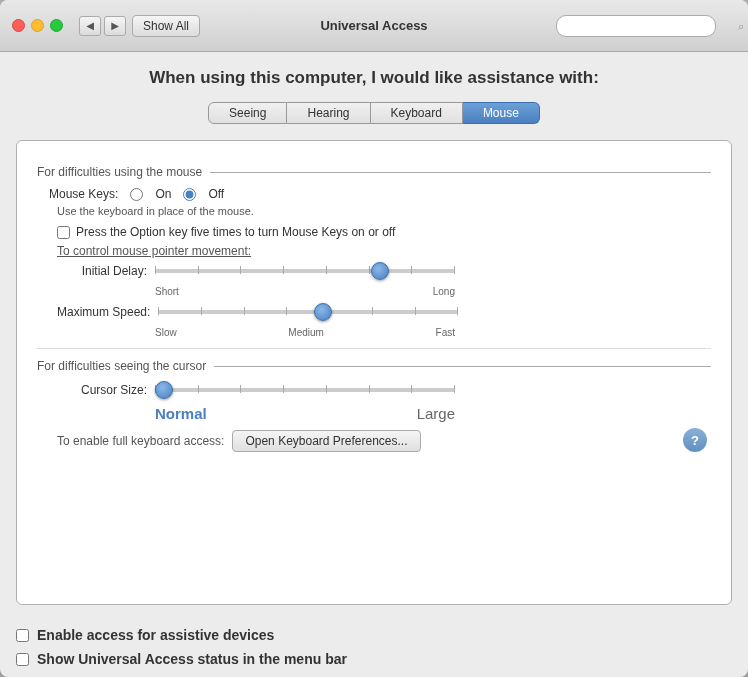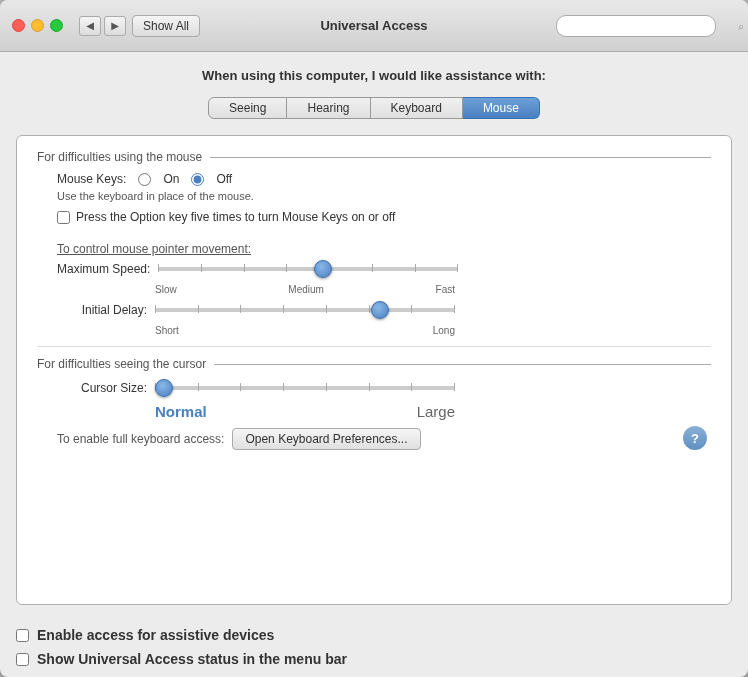--- a/index.html
+++ b/index.html
@@ -131,21 +131,21 @@
     .content {
       flex: 1;
       padding: 16px 16px 12px 16px;
       display: flex;
       flex-direction: column;
       gap: 10px;
     }
 
     .top-label {
       text-align: center;
-      font-size: 13px;
+      font-size: 17px;
       font-weight: bold;
       color: #333;
       margin-bottom: 4px;
     }
 
     
     .tab-bar {
       display: flex;
       justify-content: center;
       margin-bottom: 6px;
@@ -189,54 +189,55 @@
       flex: 1;
     }
 
     .section-header {
       display: flex;
       align-items: center;
       gap: 8px;
       color: #555;
       font-size: 12px;
       margin-bottom: 8px;
+      margin-top: 10px;
     }
 
     .section-header::after {
       content: '';
       flex: 1;
       height: 1px;
       background: #aaa;
     }
 
     .option-row {
       display: flex;
       align-items: center;
-      margin-left: 20px;
+      margin-left: 12px;
       margin-bottom: 4px;
       gap: 12px;
     }
 
     .option-label {
       font-size: 12px;
       color: #333;
     }
 
     .info-text {
       margin-left: 20px;
       font-size: 11px;
       color: #555;
       margin-bottom: 8px;
     }
 
     .checkbox-row {
       display: flex;
       align-items: center;
       margin-left: 20px;
-      margin-bottom: 18px;
+      margin-bottom: 5px;
       gap: 6px;
     }
 
     .checkbox-row label {
       font-size: 12px;
       color: #333;
     }
 
     .control-label {
       font-size: 12px;
@@ -402,20 +403,61 @@
       </div>
 
       <div class="info-text">Use the keyboard in place of the mouse.</div>
 
       <div class="checkbox-row">
         <input type="checkbox" id="optkey" style="">
         <label for="optkey">Press the Option key five times to turn Mouse Keys on or off</label>
       </div>
 
       <div class="control-label">To control mouse pointer movement:</div>
+
+      <div style="margin-left: 20px; margin-bottom: 6px;">
+        <div class="slider-row">
+          <span class="slider-label">Initial Delay:</span>
+          <div class="slider-wrapper">
+
+            <div style="width:100%; position:relative;">
+              <div style="height:4px; background:#ccc; border-radius:2px; position:relative;">
+                <div style="position:absolute; display:flex; justify-content:space-between; width:100%; top:-3px;">
+                  <span style="width:1px; height:8px; background:#aaa; display:inline-block;"></span>
+                  <span style="width:1px; height:8px; background:#aaa; display:inline-block;"></span>
+                  <span style="width:1px; height:8px; background:#aaa; display:inline-block;"></span>
+                  <span style="width:1px; height:8px; background:#aaa; display:inline-block;"></span>
+                  <span style="width:1px; height:8px; background:#aaa; display:inline-block;"></span>
+                  <span style="width:1px; height:8px; background:#aaa; display:inline-block;"></span>
+                  <span style="width:1px; height:8px; background:#aaa; display:inline-block;"></span>
+                  <span style="width:1px; height:8px; background:#aaa; display:inline-block;"></span>
+                </div>
+              </div>
+
+              <div style="position:relative; height:0;">
+                <div style="
+                  width:18px; height:18px;
+                  background: radial-gradient(circle at 40% 35%, #8ab8e8, #4a7ec0);
+                  border-radius:50%;
+                  position:absolute;
+                  top:-11px;
+                  left:calc(75% - 9px);
+                  box-shadow: 0 1px 3px rgba(0,0,0,0.4);
+                  border: 1px solid #3a6eaa;
+                  cursor:pointer;
+                "></div>
+              </div>
+            </div>
+          </div>
+        </div>
+        <div style="display:flex; justify-content:space-between; max-width:300px; margin-left:98px; font-size:10px; color:#666; margin-top:6px;">
+          <span>Short</span>
+          <span>Long</span>
+        </div>
+      </div>
 
       <div style="margin-left: 20px; margin-bottom: 6px;">
         <div class="slider-row">
           <span class="slider-label">Maximum Speed:</span>
           <div class="slider-wrapper">
             <div style="width:100%; position:relative;">
               <div style="height:4px; background:#ccc; border-radius:2px; position:relative;">
                 <div style="position:absolute; display:flex; justify-content:space-between; width:100%; top:-3px;">
                   <span style="width:1px; height:8px; background:#aaa; display:inline-block;"></span>
                   <span style="width:1px; height:8px; background:#aaa; display:inline-block;"></span>
@@ -444,61 +486,20 @@
             </div>
           </div>
         </div>
         <div style="display:flex; justify-content:space-between; max-width:300px; margin-left:98px; font-size:10px; color:#666; margin-top:6px;">
           <span>Slow</span>
           <span>Medium</span>
           <span>Fast</span>
         </div>
       </div>
 
-      <div style="margin-left: 20px; margin-bottom: 6px;">
-        <div class="slider-row">
-          <span class="slider-label">Initial Delay:</span>
-          <div class="slider-wrapper">
-
-            <div style="width:100%; position:relative;">
-              <div style="height:4px; background:#ccc; border-radius:2px; position:relative;">
-                <div style="position:absolute; display:flex; justify-content:space-between; width:100%; top:-3px;">
-                  <span style="width:1px; height:8px; background:#aaa; display:inline-block;"></span>
-                  <span style="width:1px; height:8px; background:#aaa; display:inline-block;"></span>
-                  <span style="width:1px; height:8px; background:#aaa; display:inline-block;"></span>
-                  <span style="width:1px; height:8px; background:#aaa; display:inline-block;"></span>
-                  <span style="width:1px; height:8px; background:#aaa; display:inline-block;"></span>
-                  <span style="width:1px; height:8px; background:#aaa; display:inline-block;"></span>
-                  <span style="width:1px; height:8px; background:#aaa; display:inline-block;"></span>
-                  <span style="width:1px; height:8px; background:#aaa; display:inline-block;"></span>
-                </div>
-              </div>
-
-              <div style="position:relative; height:0;">
-                <div style="
-                  width:18px; height:18px;
-                  background: radial-gradient(circle at 40% 35%, #8ab8e8, #4a7ec0);
-                  border-radius:50%;
-                  position:absolute;
-                  top:-11px;
-                  left:calc(75% - 9px);
-                  box-shadow: 0 1px 3px rgba(0,0,0,0.4);
-                  border: 1px solid #3a6eaa;
-                  cursor:pointer;
-                "></div>
-              </div>
-            </div>
-          </div>
-        </div>
-        <div style="display:flex; justify-content:space-between; max-width:300px; margin-left:98px; font-size:10px; color:#666; margin-top:6px;">
-          <span>Short</span>
-          <span>Long</span>
-        </div>
-      </div>
-
       <div class="divider"></div>
 
       <div class="section-header">
         <span>For difficulties seeing the cursor</span>
       </div>
 
       <div style="margin-left: 20px; margin-bottom: 6px;">
         <div class="slider-row">
           <span class="slider-label">Cursor Size:</span>
           <div class="slider-wrapper">

